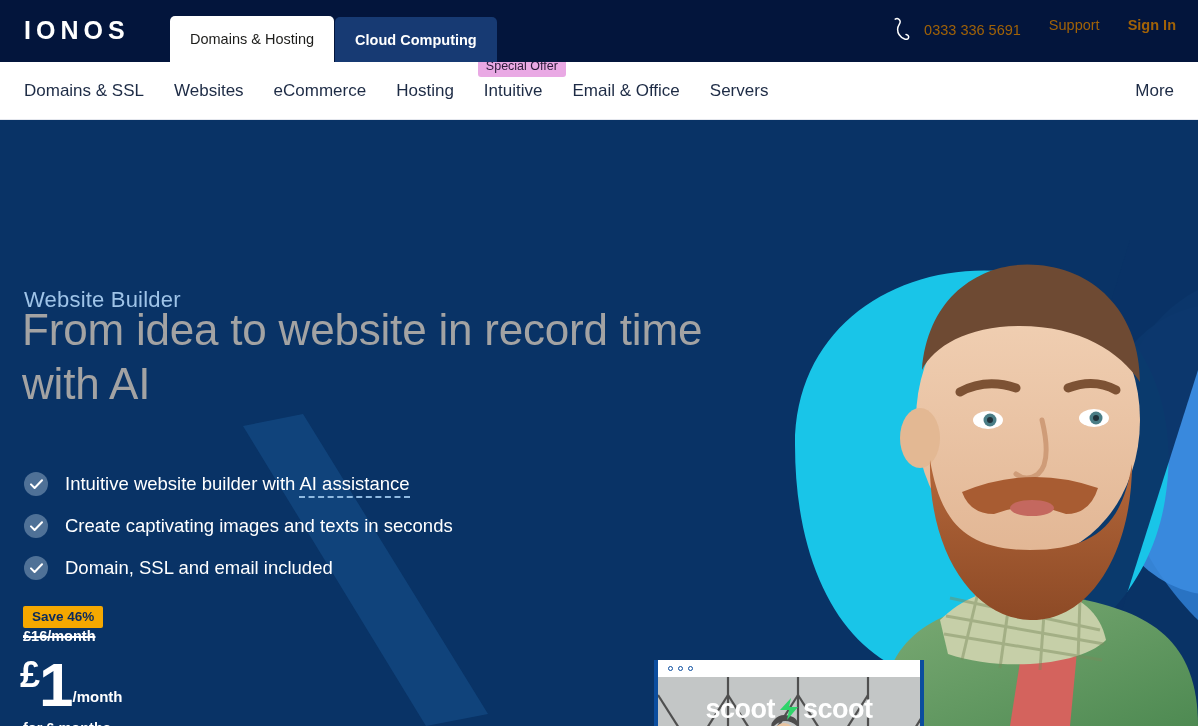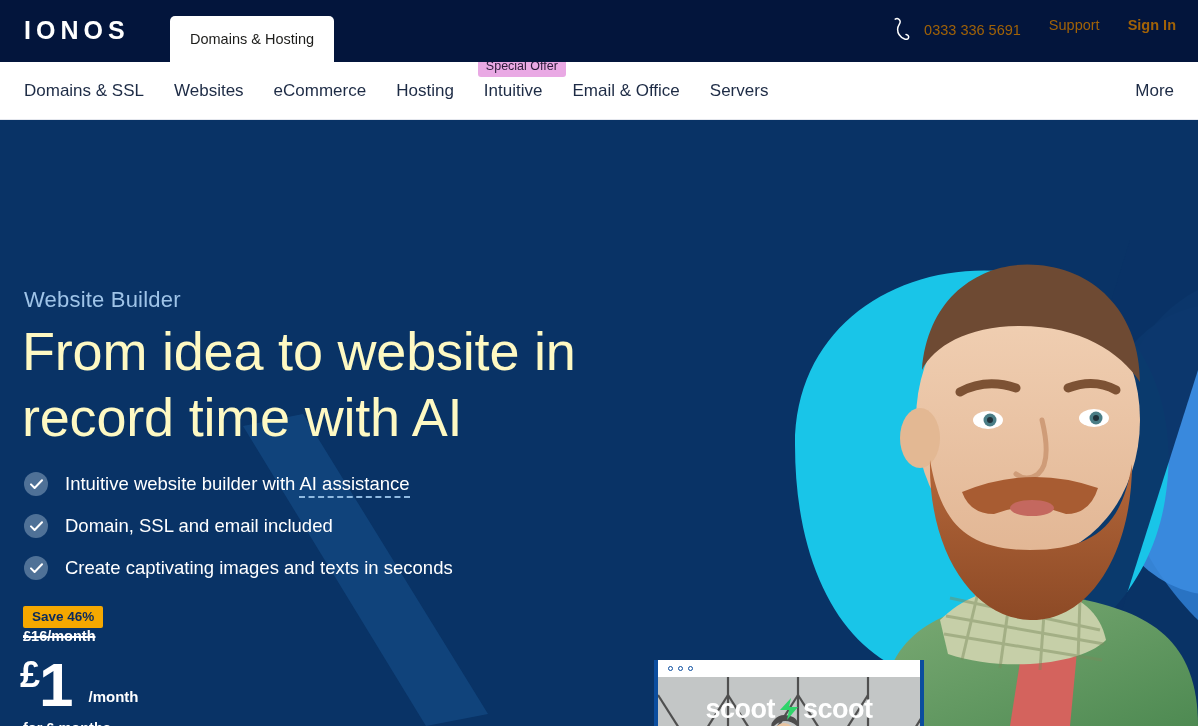--- a/index.html
+++ b/index.html
@@ -67,22 +67,22 @@
     position:relative; width:1198px; height:606px;
     background:#093366; overflow:hidden;
   }
   .hero-bg{ position:absolute; inset:0; }
 
   .eyebrow{
     position:absolute; left:24px; top:167px;
     color:#9fc4e8; font-size:22px; letter-spacing:.2px;
   }
   .headline{
-    position:absolute; left:22px; top:198px; width:690px;
-    color:#fef9c3; font-size:54px; line-height:1.23; font-weight:400;
+    position:absolute; left:22px; top:183px; width:690px;
+    color:#a3a3a3; font-size:44px; line-height:1.23; font-weight:400;
     letter-spacing:-.2px;
   }
 
   .bullets{ position:absolute; left:24px; top:343px; }
   .bullet{ display:flex; align-items:center; height:42px; }
   .tick{
     width:24px; height:24px; border-radius:50%; background:#4f7197;
     display:flex; align-items:center; justify-content:center; flex:0 0 auto;
   }
   .tick svg{ display:block; }
@@ -103,21 +103,21 @@
   }
   .price-row{
     position:absolute; left:20px; top:540px; display:flex; align-items:flex-end;
   }
   .price-main{
     color:#ffffff; font-weight:700; line-height:.82;
     font-size:62px; letter-spacing:-1px;
   }
   .price-cur{ font-size:36px; vertical-align:top; }
   .price-per{
-    color:#ffffff; font-size:15px; font-weight:700; margin-left:16px; margin-bottom:6px;
+    color:#ffffff; font-size:15px; font-weight:700; margin-left:0; margin-bottom:6px;
   }
   .price-note1{
     position:absolute; left:23px; top:600px;
     color:#ffffff; font-size:14.5px; font-weight:700;
   }
 
   
   .mock{
     position:absolute; left:654px; top:540px; width:270px; height:186px;
     border:4px solid #0b4d9e; border-top:none; background:#0b4d9e;
@@ -137,20 +137,21 @@
   .bolt{ display:inline-block; vertical-align:-3px; margin:0 2px; }
 </style>
 </head>
 <body>
 
 <div class="topbar">
   <div class="logo">IONOS</div>
 
   <div class="tabs">
     <div class="tab active">Domains &amp; Hosting</div>
+    <div class="tab alt">Cloud Computing</div>
   </div>
 
   <div class="top-right">
     <div class="phone-wrap">
       <span class="phone-icon">
         <svg width="22" height="26" viewBox="0 0 22 26" fill="none">
           <path d="M4.2 2.2c2.6-1.7 5 .6 5 2.6 0 2.4-2.6 3.6-2.6 7.4 0 4.6 3.2 8 6.6 9.6 2 1 4 .6 4.4-1.2.4-1.8-1-3-2.6-3.2" stroke="#ffffff" stroke-width="1.5" fill="none" stroke-linecap="round"></path>
         </svg>
       </span>
       <span>0333 336 5691</span>
@@ -270,29 +271,29 @@
           </svg>
       </span>
       <span class="bullet-text"><span>Intuitive website builder with </span><span class="ai-underline">AI assistance</span></span>
     </div>
     <div class="bullet">
       <span class="tick">
         <svg width="13" height="11" viewBox="0 0 13 11">
             <path d="M1 5.4 L4.6 9 L12 1.3" stroke="#ffffff" stroke-width="2" fill="none" stroke-linecap="round" stroke-linejoin="round"></path>
           </svg>
       </span>
-      <span class="bullet-text">Domain, SSL and email included</span>
+      <span class="bullet-text">Create captivating images and texts in seconds</span>
     </div>
     <div class="bullet">
       <span class="tick">
         <svg width="13" height="11" viewBox="0 0 13 11">
             <path d="M1 5.4 L4.6 9 L12 1.3" stroke="#ffffff" stroke-width="2" fill="none" stroke-linecap="round" stroke-linejoin="round"></path>
           </svg>
       </span>
-      <span class="bullet-text">Create captivating images and texts in seconds</span>
+      <span class="bullet-text">Domain, SSL and email included</span>
     </div>
   </div>
 
   <div class="save-badge">Save 46%</div>
   <div class="old-price">£16/month</div>
 
   <div class="price-row">
     <div class="price-main"><span class="price-cur">£</span><span>1</span></div>
     <div class="price-per">/month</div>
   </div>

